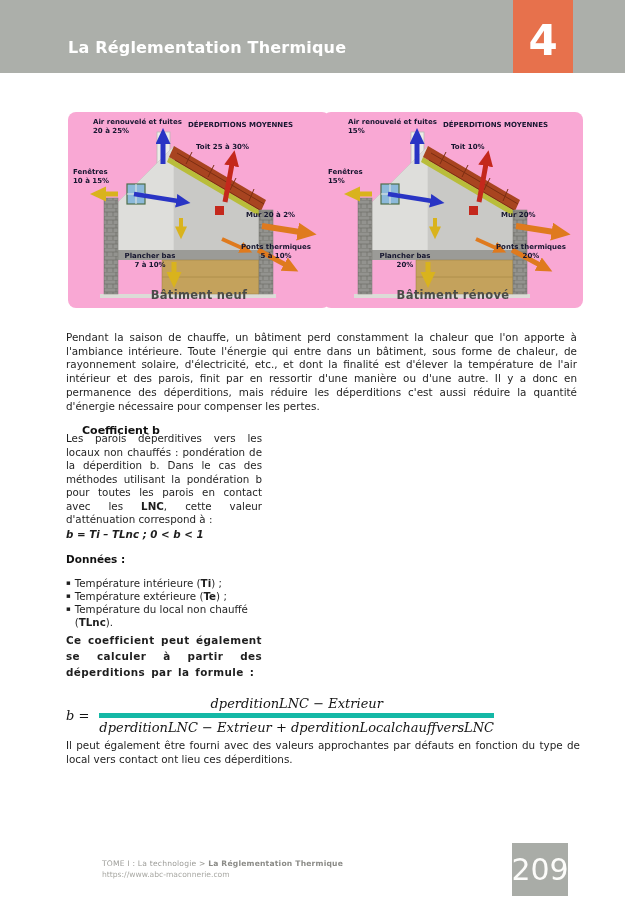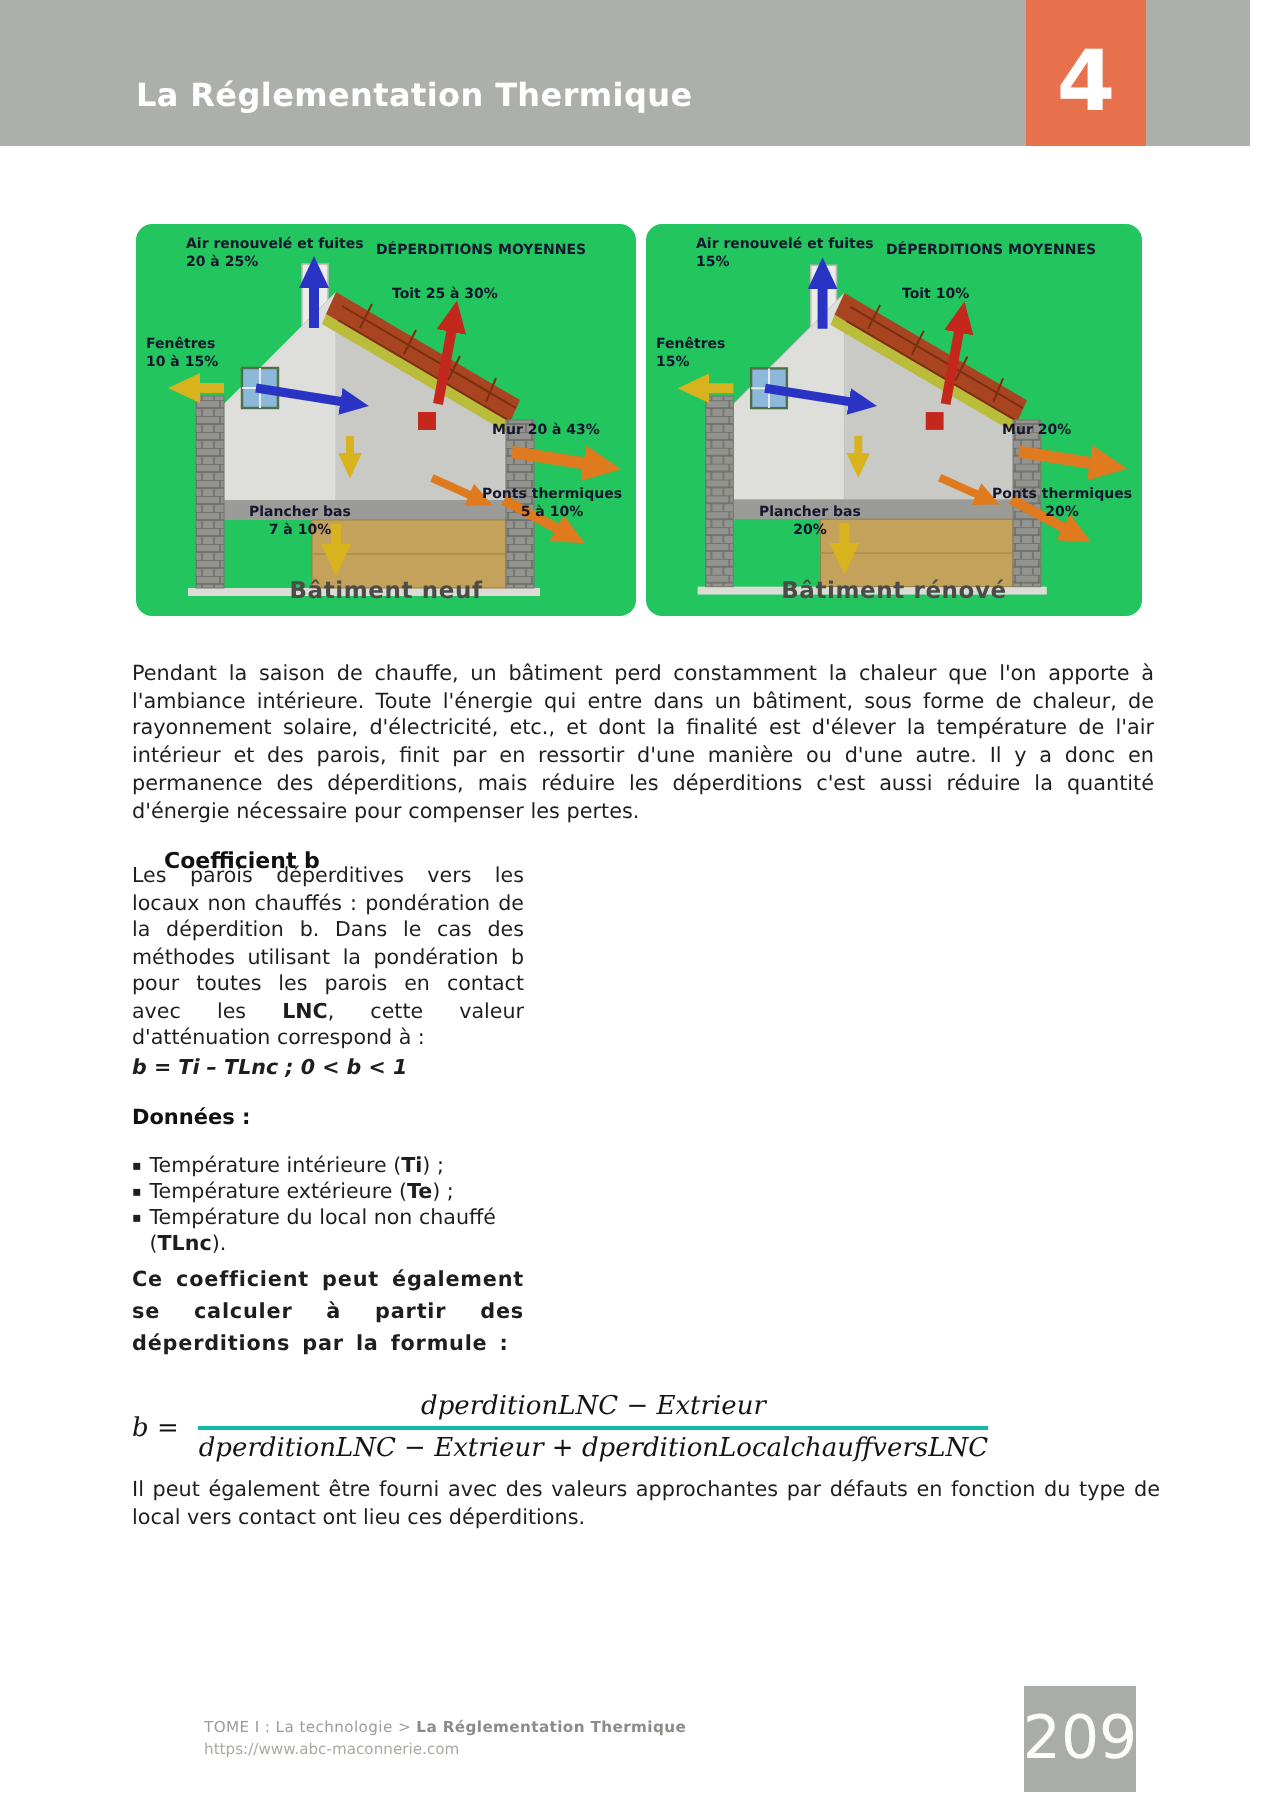--- a/index.html
+++ b/index.html
@@ -7,21 +7,21 @@
         font-family:"DejaVu Sans",sans-serif;color:#1e1e1e;}
 
   
   .topbar{position:absolute;left:0;top:0;width:640px;height:73px;background:#acafaa;}
   .topbar-title{position:absolute;left:68px;top:38px;font-size:16px;font-weight:bold;color:#ffffff;letter-spacing:.2px;}
   .chapter-box{position:absolute;left:513px;top:0;width:60px;height:73px;background:#e7714c;
                display:flex;align-items:center;justify-content:center;}
   .chapter-box span{font-size:42px;font-weight:bold;color:#ffffff;line-height:1;margin-top:8px;}
 
   
-  .panel{position:absolute;top:112px;width:250px;height:196px;margin:0;background:#22c55e;border-radius:8px;}
+  .panel{position:absolute;top:112px;width:250px;height:196px;margin:0;background:#f9a8d4;border-radius:8px;padding-left:12px;}
   .panel.p1{left:68px;} .panel.p2{left:323px;width:248px;}
   .panel-art{position:absolute;left:0;top:0;width:100%;height:100%;}
   .plabel{position:absolute;font:bold 7px/1.3 "DejaVu Sans",sans-serif;color:#15152f;white-space:nowrap;}
   .plabel.center{text-align:center;}
   .pcaption{position:absolute;left:0;right:0;bottom:6px;text-align:center;
             font-size:11.5px;font-weight:bold;color:#4b4b48;letter-spacing:.3px;}
 
   
   .intro{position:absolute;left:66px;top:331px;width:511px;margin:0;font-size:10.4px;line-height:13.7px;text-align:justify;}
   .h-coeff{position:absolute;left:66px;top:408px;margin:16px;font-size:11px;font-weight:bold;color:#111;}
@@ -38,21 +38,21 @@
 
   
   .house3d{position:absolute;left:250px;top:412px;width:330px;height:282px;}
   .house3d svg{position:absolute;left:0;top:0;width:100%;height:100%;}
   .hlabel{position:absolute;font:bold 10px/1.1 "DejaVu Sans",sans-serif;color:#1f1f1f;white-space:nowrap;}
 
   
   .formula{position:absolute;left:66px;top:696px;display:flex;align-items:center;gap:10px;
            font-family:"DejaVu Serif",serif;font-style:italic;font-size:13px;color:#141414;}
   .frac{display:inline-flex;flex-direction:column;text-align:center;}
-  .frac .num{padding:0 10px 2px;border-bottom:2px solid #14b8a6;}
+  .frac .num{padding:0 10px 2px;border-bottom:5px solid #14b8a6;}
   .frac .den{padding-top:2px;}
 
   .closing{position:absolute;left:66px;top:739px;width:514px;margin:0;font-size:10.4px;line-height:13.7px;text-align:justify;}
 
   
   .breadcrumb{position:absolute;left:102px;top:859px;font-size:7.6px;color:#9c9c98;letter-spacing:.2px;}
   .breadcrumb b{color:#8b8b87;}
   .site-url{position:absolute;left:102px;top:870px;font-size:7.6px;color:#a9a9a4;}
   .pagenum-box{position:absolute;left:512px;top:843px;width:56px;height:53px;background:#a9aca7;
                display:flex;align-items:center;justify-content:center;}
@@ -163,21 +163,21 @@
     <div class="plabel" style="left:25px;top:6px">
       <div>Air renouvelé et fuites</div>
       <div>20 à 25%</div>
     </div>
     <div class="plabel" style="left:120px;top:9px">DÉPERDITIONS MOYENNES</div>
     <div class="plabel" style="left:128px;top:31px">Toit 25 à 30%</div>
     <div class="plabel" style="left:5px;top:56px">
       <div>Fenêtres</div>
       <div>10 à 15%</div>
     </div>
-    <div class="plabel" style="left:178px;top:99px">Mur 20 à 43%</div>
+    <div class="plabel" style="left:178px;top:99px">Mur 20 à 2%</div>
     <div class="plabel center" style="left:168px;top:131px;width:80px">
       <div>Ponts thermiques</div>
       <div>5 à 10%</div>
     </div>
     <div class="plabel center" style="left:50px;top:140px;width:64px">
       <div>Plancher bas</div>
       <div>7 à 10%</div>
     </div>
     <figcaption class="pcaption">Bâtiment neuf</figcaption>
   </figure>

